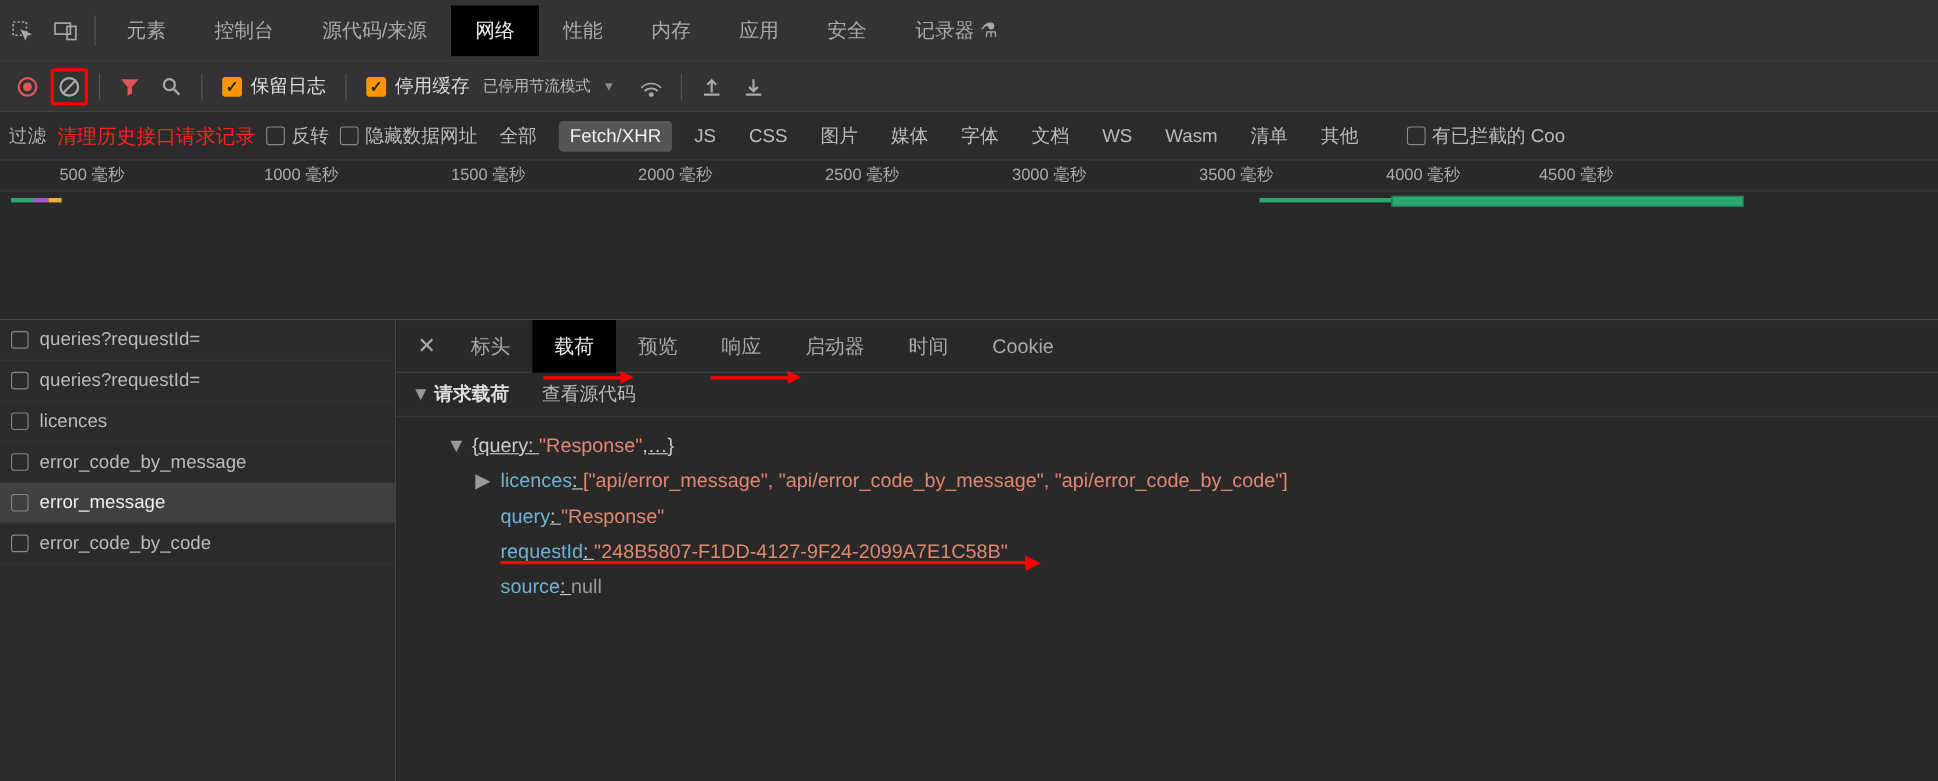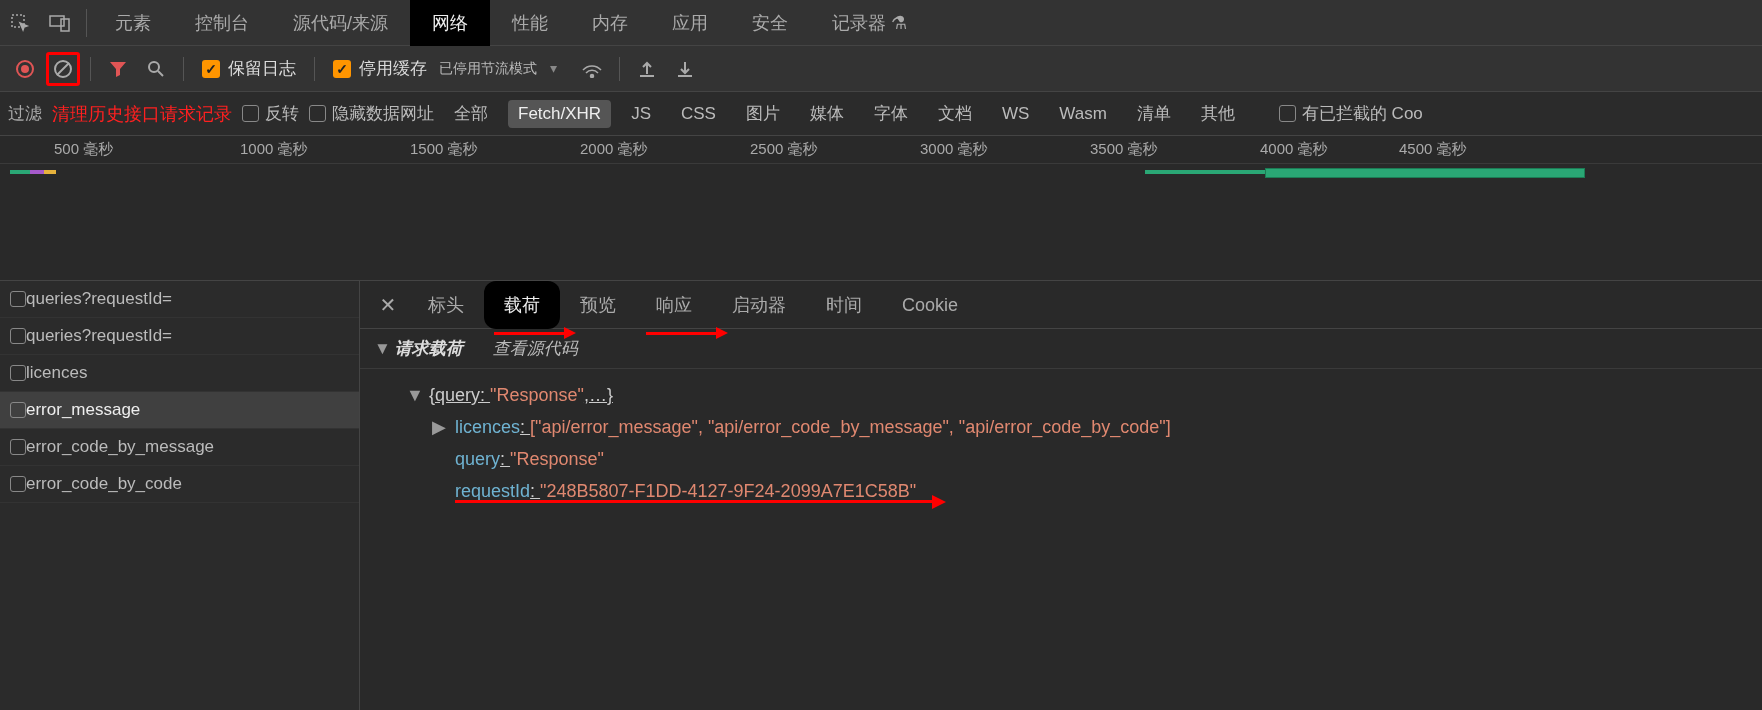--- a/index.html
+++ b/index.html
@@ -1,18 +1,18 @@
 <!DOCTYPE html>
 <html><head>
 <meta charset="utf-8">
 <style>
 * { margin: 0; padding: 0; box-sizing: border-box; font-family: -apple-system, "Helvetica Neue", Arial, sans-serif; }
 body { background: #282828; color: #bbb; width: 1762px; height: 710px; overflow: hidden; font-size: 16px; }
 
-.top-tabs { display: flex; align-items: center; height: 46px; background: #333; border-bottom: 1px solid #444; }
+.top-tabs { display: flex; align-items: center; height: 56px; background: #333; border-bottom: 1px solid #444; }
 .top-tabs .icon-btn { width: 40px; height: 46px; display: flex; align-items: center; justify-content: center; color: #999; cursor: pointer; }
 .top-tabs .divider { width: 1px; height: 28px; background: #555; margin: 0 6px; }
 .top-tabs .tab { padding: 0 22px; height: 46px; line-height: 46px; color: #aaa; cursor: pointer; font-size: 18px; }
 .top-tabs .tab.active { background: #000; color: #eee; }
 
 .toolbar { display: flex; align-items: center; height: 46px; background: #333; border-bottom: 1px solid #444; padding: 0 8px; gap: 4px; }
 .toolbar .tb-icon { width: 34px; height: 34px; display: flex; align-items: center; justify-content: center; cursor: pointer; border-radius: 3px; }
 .toolbar .tb-sep { width: 1px; height: 24px; background: #555; margin: 0 6px; }
 .toolbar .red-box { border: 3px solid #ff0000; }
 .toolbar .check-label { display: flex; align-items: center; gap: 8px; color: #ddd; font-size: 17px; margin: 0 8px; }
@@ -31,33 +31,33 @@
 .timeline { height: 145px; background: #292929; border-bottom: 1px solid #444; position: relative; }
 .timeline .ticks { display: flex; height: 28px; border-bottom: 1px solid #3a3a3a; font-size: 15px; color: #aaa; position: relative; }
 .timeline .tick { position: absolute; top: 4px; }
 .timeline .bar-area { position: relative; height: 12px; margin-top: 4px; }
 .timeline .seg { position: absolute; height: 4px; top: 2px; }
 .timeline .seg2 { position: absolute; height: 10px; top: 0; }
 
 .main-split { display: flex; height: 475px; }
 .name-col { width: 360px; background: #2b2b2b; border-right: 1px solid #444; }
 .name-col .hdr { height: 44px; line-height: 44px; padding: 0 12px; color: #ccc; font-size: 18px; border-bottom: 1px solid #444; }
-.name-col .row { display: flex; align-items: center; height: 37px; padding: 0 10px; color: #bbb; font-size: 17px; cursor: pointer; border-bottom: 1px solid #333; }
+.name-col .row { display: flex; align-items: center; gap: 10px; height: 37px; padding: 0 10px; color: #bbb; font-size: 17px; cursor: pointer; border-bottom: 1px solid #333; }
 .name-col .row.sel { background: #404040; color: #eee; }
 .name-col .row .empty-check { width: 16px; height: 16px; border: 1px solid #888; border-radius: 3px; }
 
 .detail-col { flex: 1; background: #292929; display: flex; flex-direction: column; }
 .detail-tabs { display: flex; align-items: center; height: 48px; border-bottom: 1px solid #444; padding: 0 8px; gap: 0; }
 .detail-tabs .close-x { width: 40px; text-align: center; color: #aaa; font-size: 20px; cursor: pointer; }
 .detail-tabs .dtab { padding: 0 20px; height: 48px; line-height: 48px; color: #aaa; font-size: 18px; cursor: pointer; position: relative; }
-.detail-tabs .dtab.active { background: #000; color: #eee; border-radius: 12px; }
+.detail-tabs .dtab.active { background: #000; color: #eee; }
 .detail-tabs .arrow-anno { position: absolute; bottom: -6px; left: 10px; right: -6px; height: 3px; background: #ff0000; }
 .detail-tabs .arrow-anno::after { content: ""; position: absolute; right: -10px; top: -5px; border-left: 12px solid #ff0000; border-top: 6px solid transparent; border-bottom: 6px solid transparent; }
 
-.payload-hdr { display: flex; align-items: center; height: 40px; padding: 0 14px; gap: 30px; font-size: 17px; border-bottom: 1px solid #3a3a3a; font-style: italic; }
+.payload-hdr { display: flex; align-items: center; height: 40px; padding: 0 14px; gap: 30px; font-size: 17px; border-bottom: 1px solid #3a3a3a; }
 .payload-hdr .toggle-tri { color: #999; margin-right: 4px; }
 .payload-hdr .h-title { color: #ddd; font-weight: 600; }
 .payload-hdr .h-link { color: #bbb; cursor: pointer; }
 
 .json-body { padding: 10px 20px; font-family: Menlo, Consolas, monospace; font-size: 18px; line-height: 32px; }
 .json-body .line { white-space: nowrap; }
 .json-body .key { color: #6fb3d2; }
 .json-body .str { color: #e08870; }
 .json-body .null { color: #999; }
 .json-body .punc { color: #ccc; text-decoration: underline; }
@@ -210,27 +210,27 @@
         <span>queries?requestId=</span>
       </div>
     <div class="row">
         <span class="empty-check"></span>
         <span>queries?requestId=</span>
       </div>
     <div class="row">
         <span class="empty-check"></span>
         <span>licences</span>
       </div>
+    <div class="row">
+        <span class="empty-check"></span>
+        <span>error_code_by_message</span>
+      </div>
     <div class="row sel">
         <span class="empty-check"></span>
         <span>error_message</span>
-      </div>
-    <div class="row">
-        <span class="empty-check"></span>
-        <span>error_code_by_message</span>
       </div>
     <div class="row">
         <span class="empty-check"></span>
         <span>error_code_by_code</span>
       </div>
   </div>
 
   <div class="detail-col">
     <div class="detail-tabs">
       <div class="close-x">✕</div>
@@ -258,15 +258,19 @@
         <span class="key">licences</span><span class="punc">: </span><span class="str">["api/error_message", "api/error_code_by_message", "api/error_code_by_code"]</span>
       </div>
       <div class="line indent2">
         <span class="tri"></span>
         <span class="key">query</span><span class="punc">: </span><span class="str">"Response"</span>
       </div>
       <div class="line indent2">
         <span class="tri"></span>
         <span class="underline-anno"><span class="key">requestId</span><span class="punc">: </span><span class="str">"248B5807-F1DD-4127-9F24-2099A7E1C58B"</span></span>
       </div>
+      <div class="line indent2">
+        <span class="tri"></span>
+        <span class="key">source</span><span class="punc">: </span><span class="null">null</span>
+      </div>
     </div>
   </div>
 </div>
 
 </body></html>

